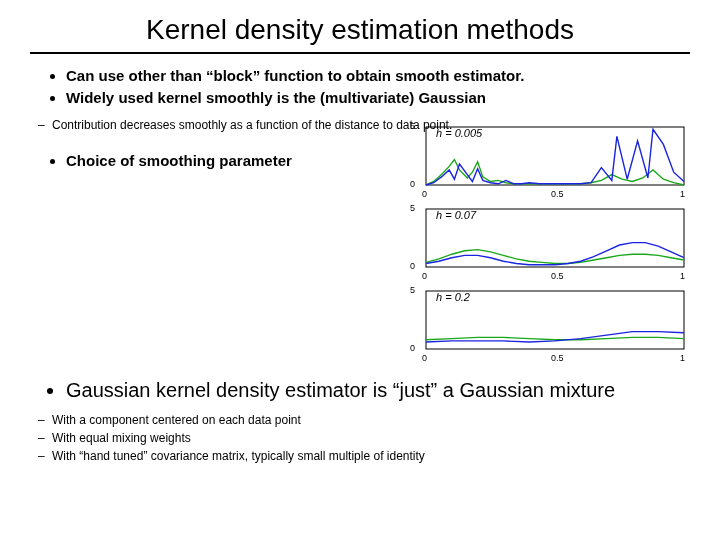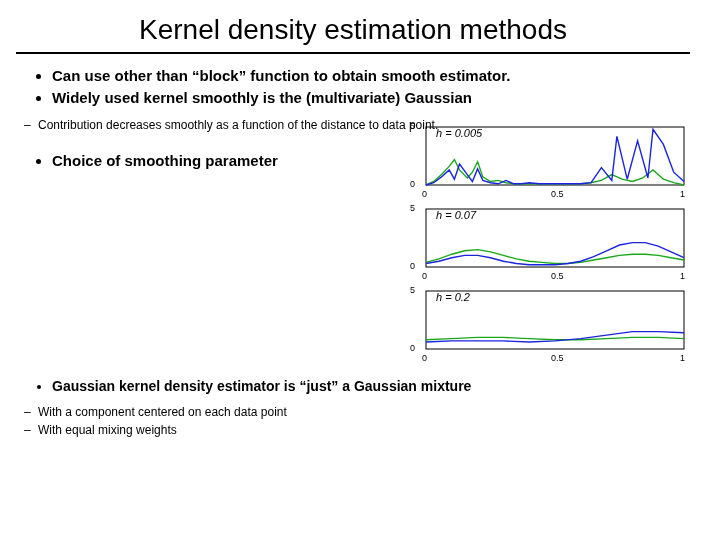--- a/index.html
+++ b/index.html
@@ -9,21 +9,21 @@
     height: 540px;
     background: #ffffff;
     font-family: Arial, Helvetica, sans-serif;
     color: #000;
     overflow: hidden;
   }
   .slide {
     box-sizing: border-box;
     width: 720px;
     height: 448px;
-    padding: 14px 30px 10px 16px;
+    padding: 14px 30px 10px 30px;
     position: relative;
   }
   .title {
     text-align: center;
     font-size: 28px;
     font-weight: 400;
     margin: 0 0 6px 0;
   }
   .rule {
     border: none;
@@ -35,22 +35,22 @@
     margin: 8px;
     padding-left: 28px;
   }
   ul.top > li {
     font-size: 15px;
     font-weight: 700;
     line-height: 1.35;
     margin-bottom: 2px;
   }
   ul.top > li.normal {
-    font-weight: 700;
-    font-size: 14px;
+    font-weight: 400;
+    font-size: 20px;
   }
   ul.sub {
     list-style: none;
     margin: 4px 0 10px 0;
     padding-left: 22px;
   }
   ul.sub > li {
     font-size: 12px;
     font-weight: 400;
     line-height: 1.35;
@@ -179,15 +179,16 @@
         </div>
     </div>
   </div>
 
   <ul class="top">
     <li class="normal">Gaussian kernel density estimator is “just” a Gaussian mixture</li>
   </ul>
   <ul class="sub">
     <li>With a component centered on each data point</li>
     <li>With equal mixing weights</li>
+    <li>With “hand tuned” covariance matrix, typically small multiple of identity</li>
   </ul>
 
 </div>
 
 </body></html>

